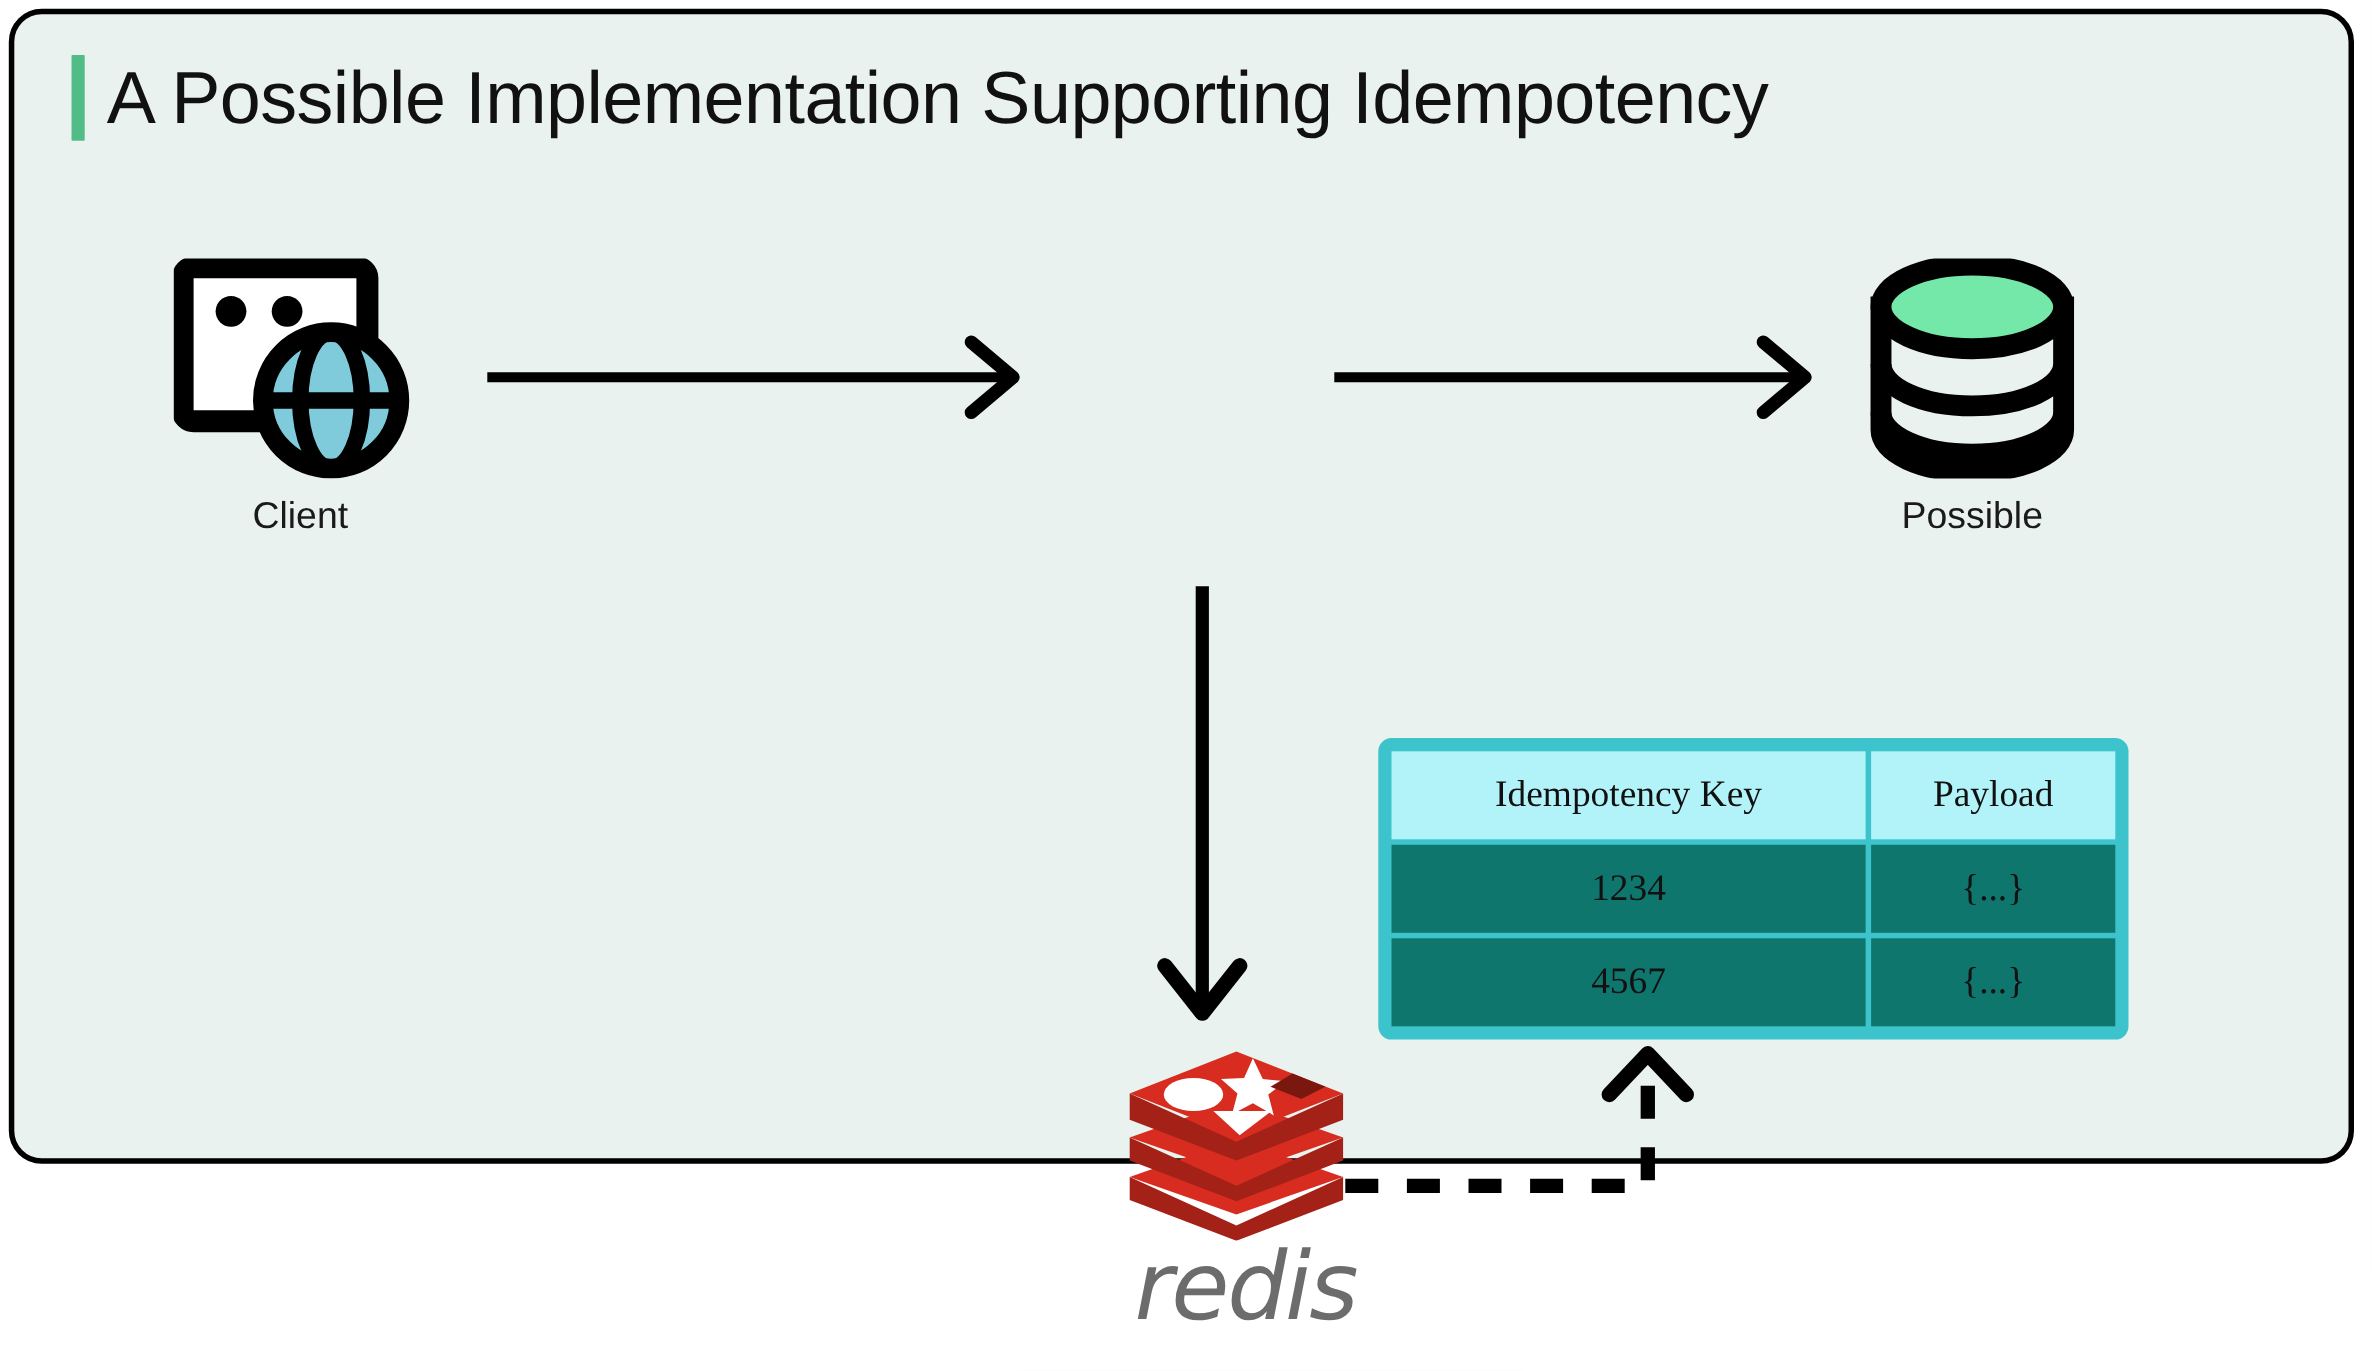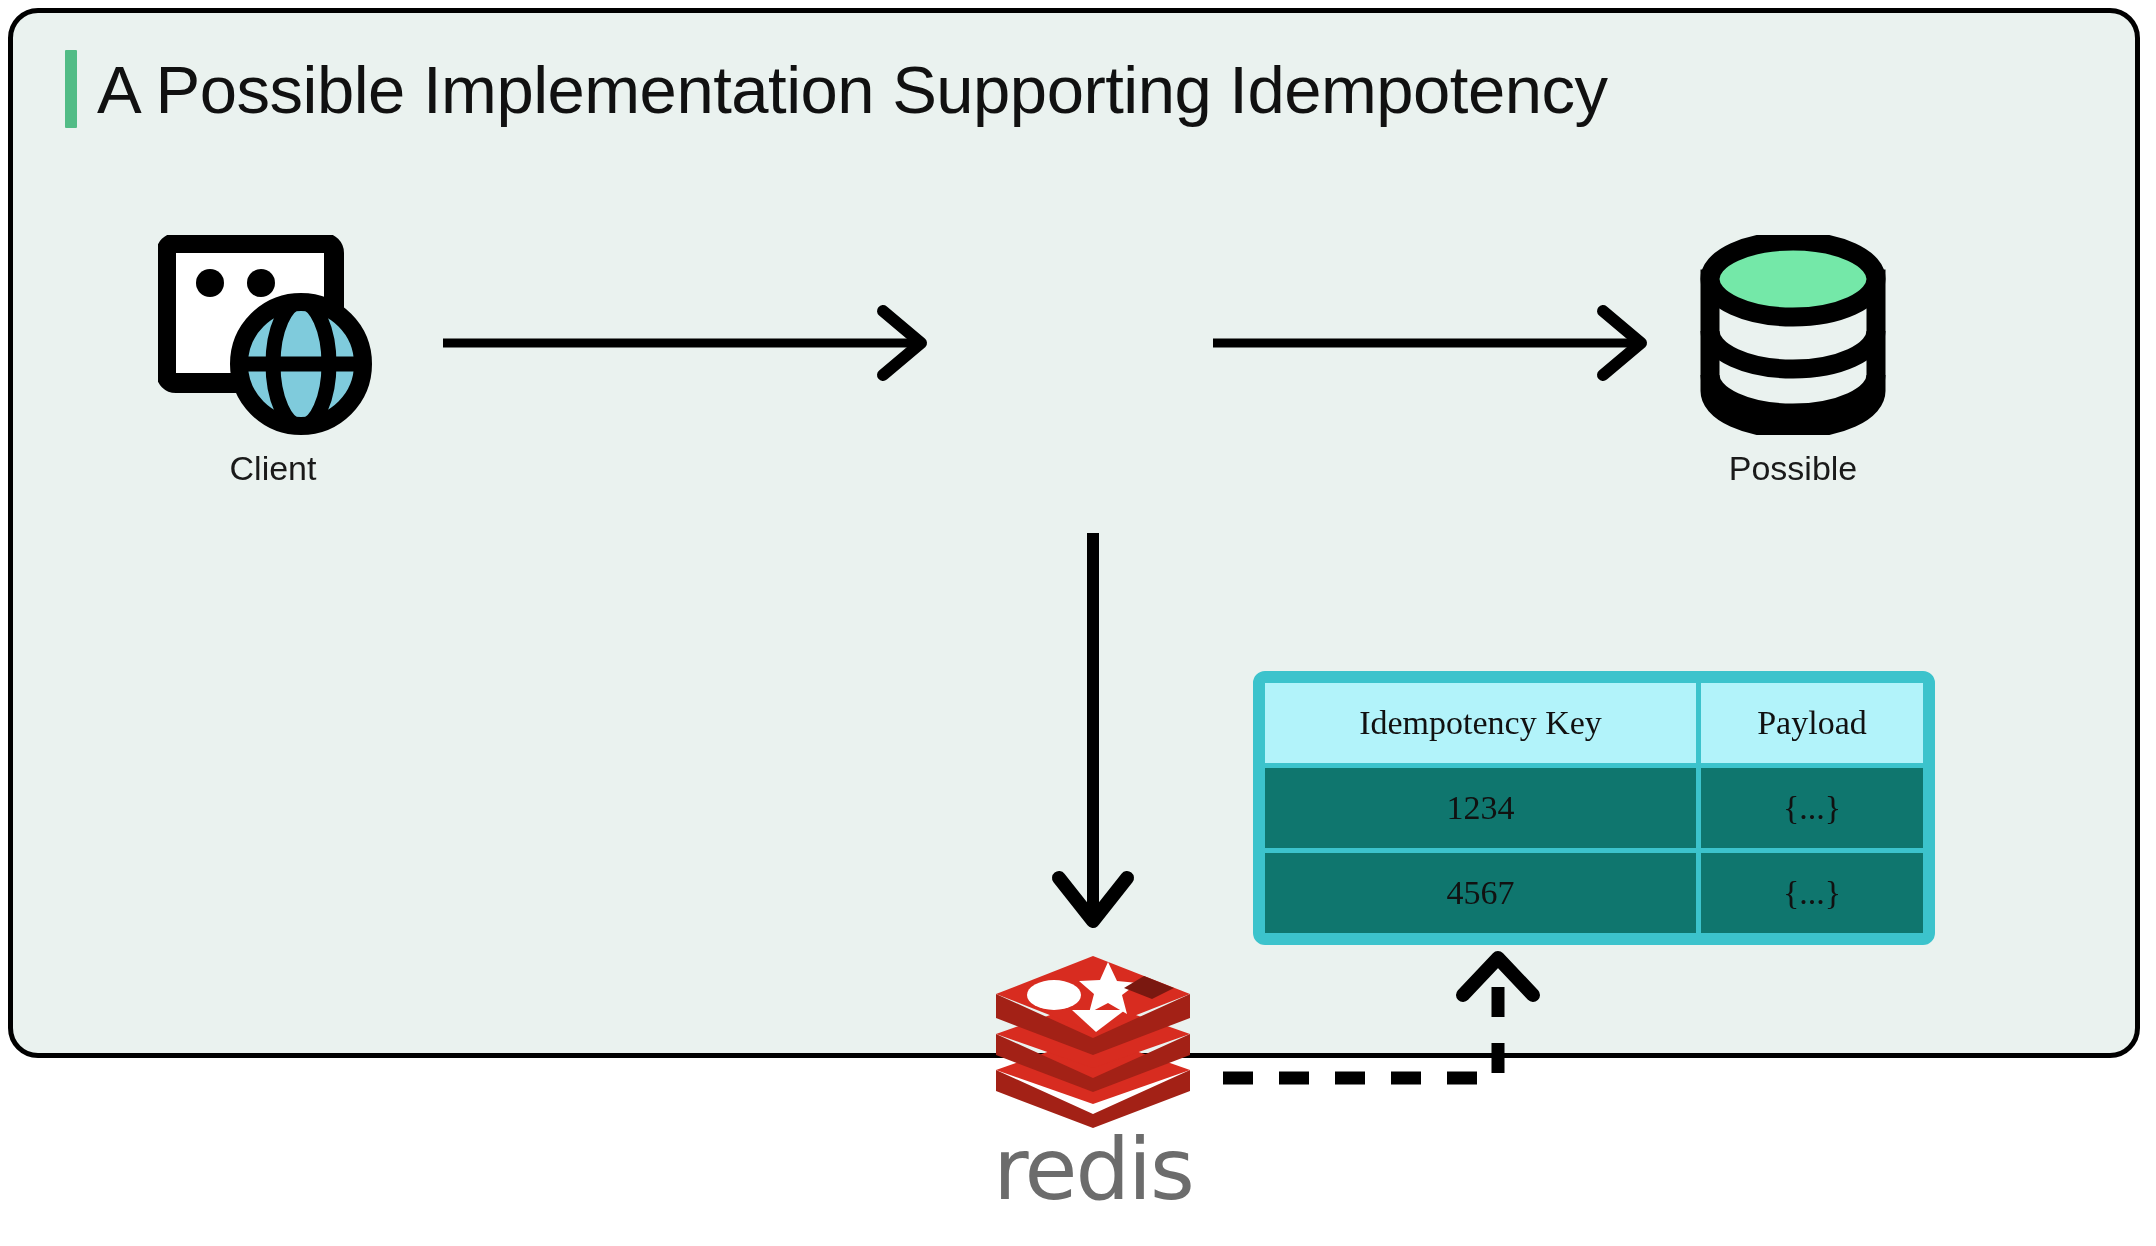--- a/index.html
+++ b/index.html
@@ -107,21 +107,22 @@
   .col-pay  { width: 34%; }
 
   
   .redis-node {
     position: absolute;
     left: 940px;
     top: 935px;
     width: 280px;
     display: flex;
     flex-direction: column;
-    align-items: center;
+    align-items: flex-end;
+    font-style: italic;
   }
   .redis-word {
     margin-top: -6px;
     font-size: 86px;
     color: #6C6C6C;
     letter-spacing: -2px;
     line-height: 1;
     font-family: "DejaVu Sans", sans-serif;
   }
 </style>

